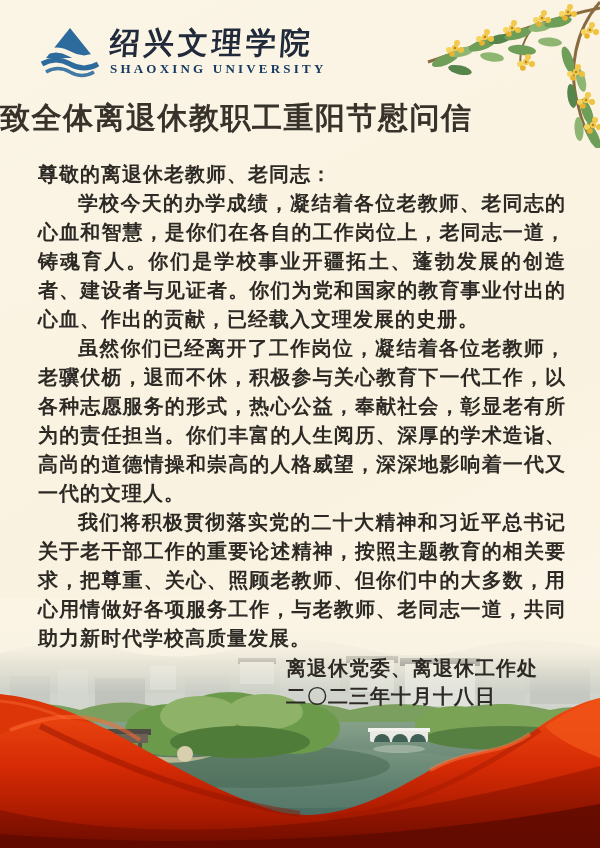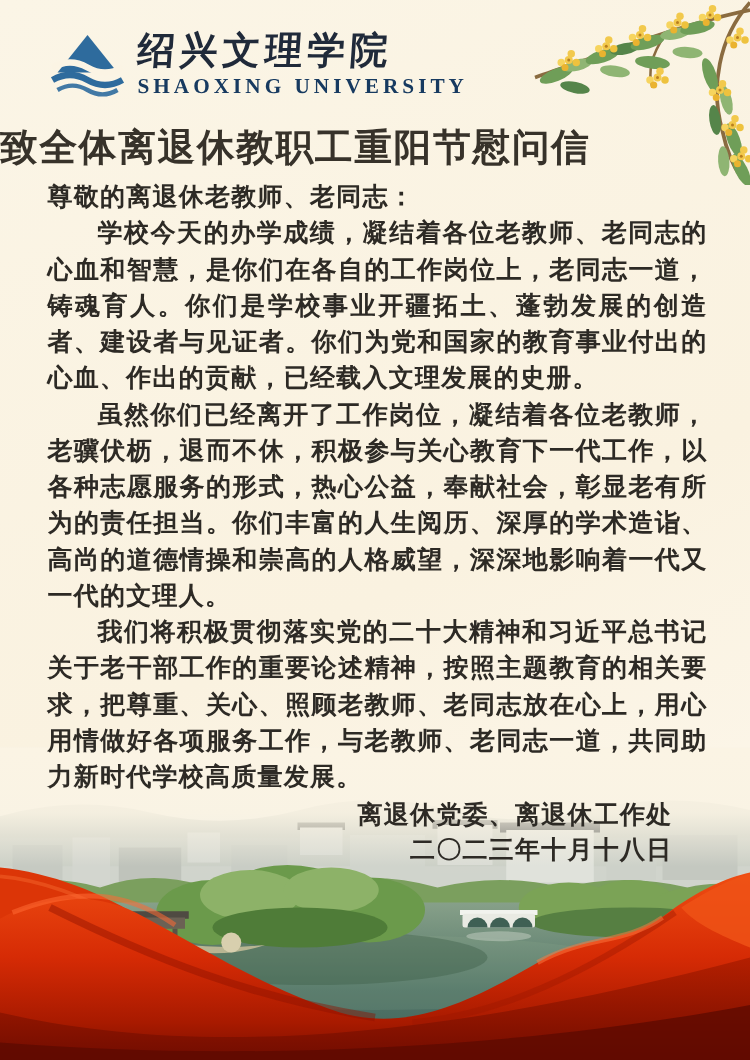--- a/index.html
+++ b/index.html
@@ -10,38 +10,38 @@
   }
   
   .header{position:absolute;top:24px;left:40px;display:flex;align-items:center;gap:10px;z-index:5;}
   .emblem{width:60px;height:54px;flex:0 0 auto;}
   .logo-text{display:flex;flex-direction:column;line-height:1;}
   .logo-cn{
     font-size:30px;font-weight:700;color:#202a3a;letter-spacing:4px;
     transform:skewX(-4deg);white-space:nowrap;
   }
   .logo-en{
-    font-size:17px;font-weight:700;color:#173a60;letter-spacing:3.2px;
+    font-size:13px;font-weight:700;color:#173a60;letter-spacing:3.2px;
     margin-top:4px;white-space:nowrap;
   }
   .flowers{position:absolute;top:0;right:0;width:200px;height:148px;z-index:4;}
   
   .title{
     position:absolute;top:98px;left:0;width:100%;margin:0;text-align:left;
     font-size:30px;font-weight:700;color:#37322a;letter-spacing:1.5px;z-index:5;
   }
   
   .letter{
-    position:absolute;top:144px;left:38px;right:34px;z-index:5;
+    position:absolute;top:160px;left:38px;right:34px;z-index:5;
     font-size:20px;line-height:29px;letter-spacing:1px;color:#2d2a25;
     text-align:justify;font-weight:600;
   }
   .letter p{margin:0;}
   .para{text-indent:2em;}
-  .signature{width:fit-content;margin:1px 28px 0 auto;text-align:right;line-height:28px;}
+  .signature{width:fit-content;margin:1px 28px 0 auto;text-align:left;line-height:28px;}
   
   .footer-art{position:absolute;left:0;bottom:0;width:600px;height:250px;z-index:3;}
   .footer-art svg{display:block;}
 </style>
 </head>
 <body>
 
 <div class="page">
 
   <div class="header">
@@ -108,21 +108,21 @@
     <use href="#bm" transform="translate(193,125)"></use>
     <use href="#bm" transform="translate(126,62)"></use>
   </svg>
 
   <h1 class="title">致全体离退休教职工重阳节慰问信</h1>
 
   <div class="letter">
     <p class="salutation">尊敬的离退休老教师、老同志：</p>
     <p class="para">学校今天的办学成绩，凝结着各位老教师、老同志的心血和智慧，是你们在各自的工作岗位上，老同志一道，铸魂育人。你们是学校事业开疆拓土、蓬勃发展的创造者、建设者与见证者。你们为党和国家的教育事业付出的心血、作出的贡献，已经载入文理发展的史册。</p>
     <p class="para">虽然你们已经离开了工作岗位，凝结着各位老教师，老骥伏枥，退而不休，积极参与关心教育下一代工作，以各种志愿服务的形式，热心公益，奉献社会，彰显老有所为的责任担当。你们丰富的人生阅历、深厚的学术造诣、高尚的道德情操和崇高的人格威望，深深地影响着一代又一代的文理人。</p>
-    <p class="para">我们将积极贯彻落实党的二十大精神和习近平总书记关于老干部工作的重要论述精神，按照主题教育的相关要求，把尊重、关心、照顾老教师、老同志放在心上，用心用情做好各项服务工作，与老教师、老同志一道，共同助力新时代学校高质量发展。</p>
+    <p class="para">我们将积极贯彻落实党的二十大精神和习近平总书记关于老干部工作的重要论述精神，按照主题教育的相关要求，把尊重、关心、照顾老教师、但你们中的大多数，用心用情做好各项服务工作，与老教师、老同志一道，共同助力新时代学校高质量发展。</p>
     <div class="signature">
       <div>离退休党委、离退休工作处</div>
       <div>二〇二三年十月十八日</div>
     </div>
   </div>
 
   <div class="footer-art">
     <svg width="600" height="250" viewBox="0 0 600 250">
       <defs>
         <linearGradient id="skyG" x1="0" y1="0" x2="0" y2="1">

